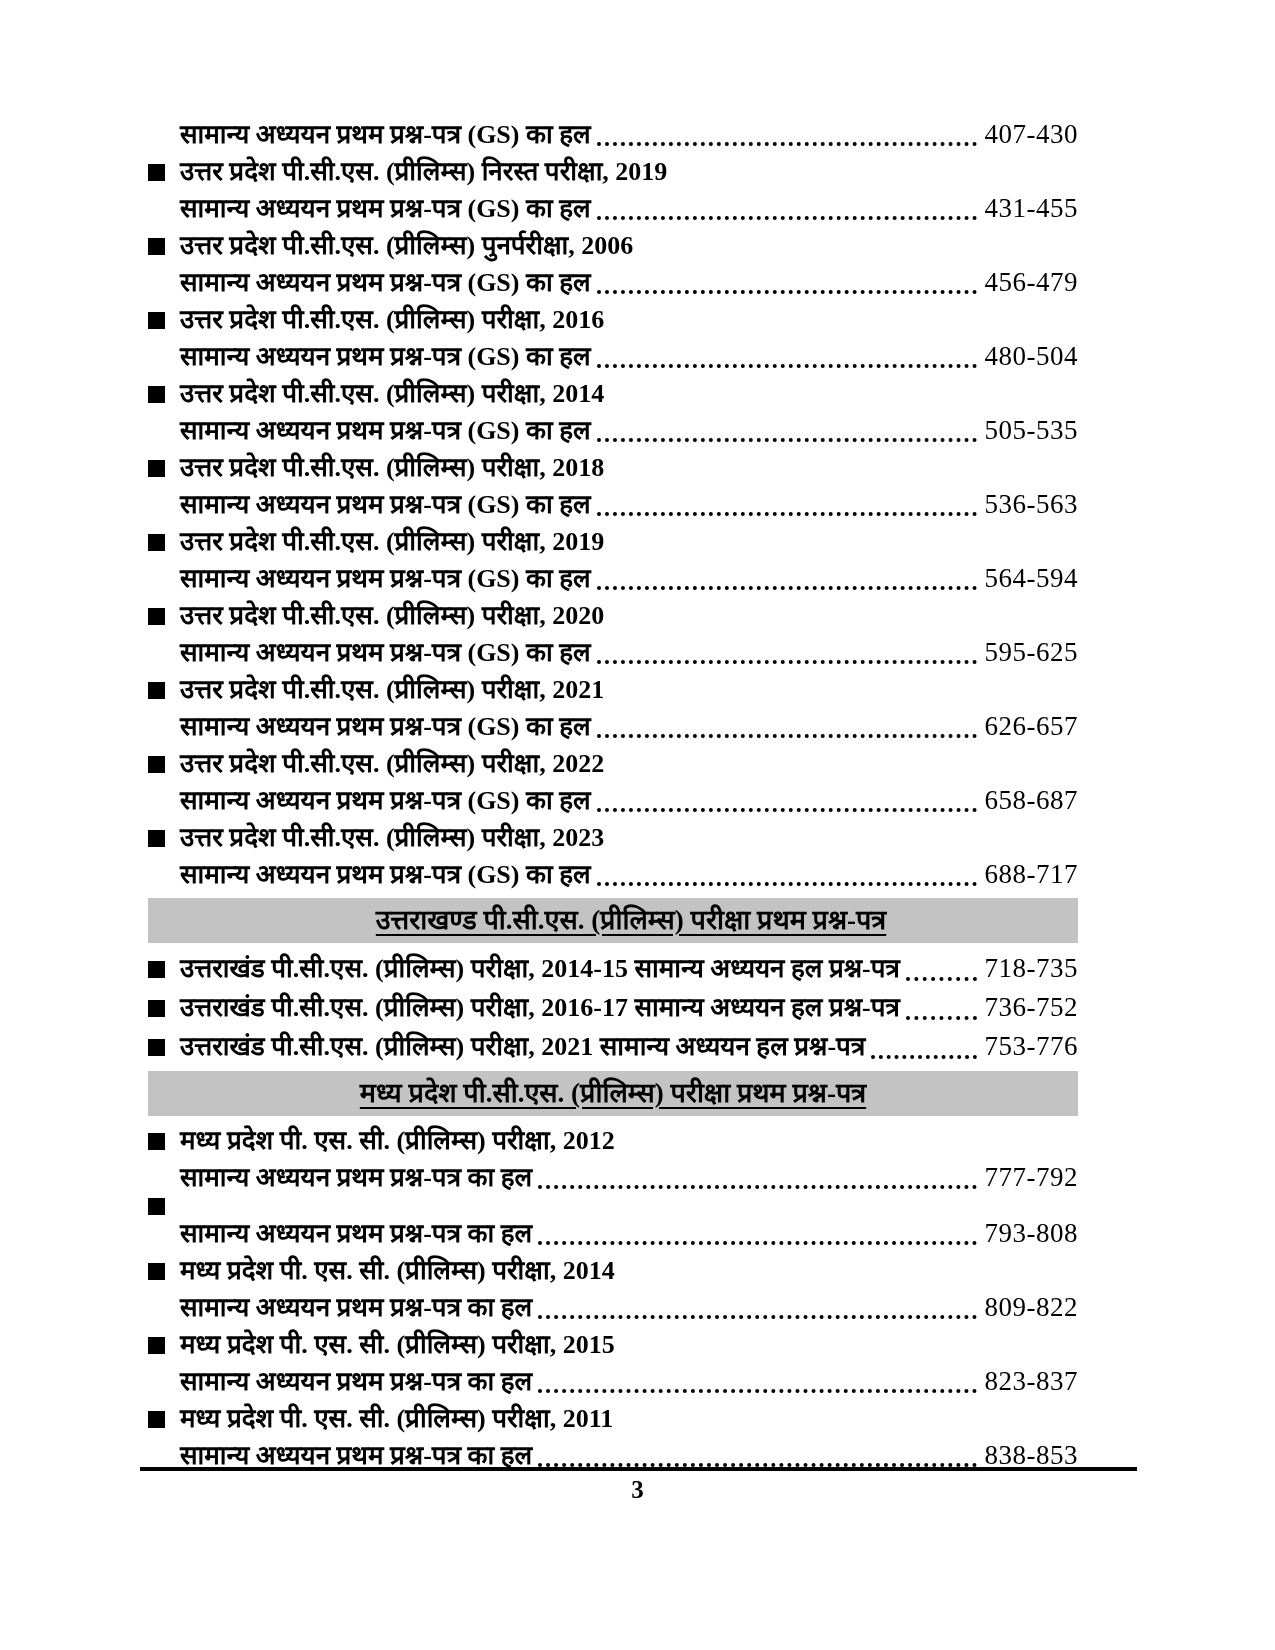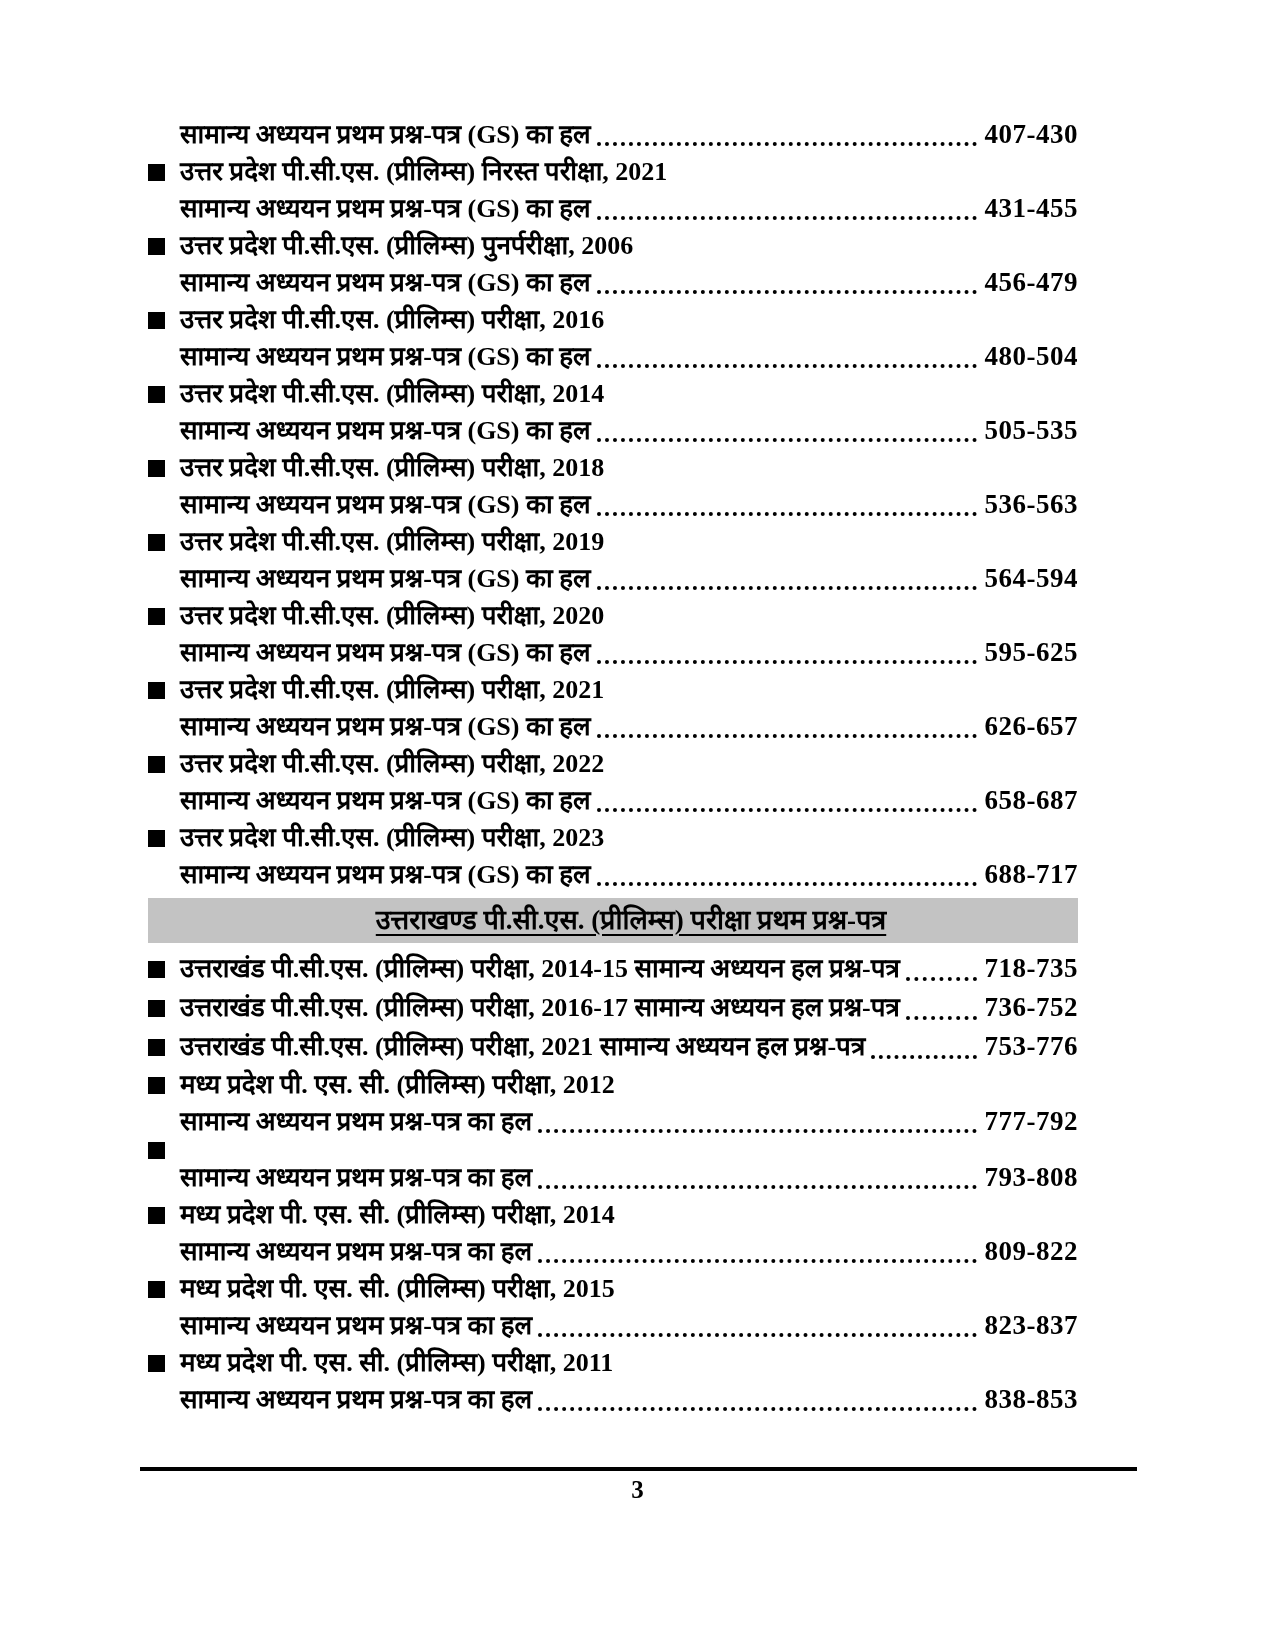--- a/index.html
+++ b/index.html
@@ -53,21 +53,21 @@
   .title-text { flex: 0 0 auto; }
   .leader {
     flex: 1 1 auto;
     min-width: 18px;
     border-bottom: 4px dotted #000000;
     margin: 0 8px 7px 6px;
     align-self: flex-end;
   }
   .pages {
     flex: 0 0 auto;
-    font-weight: bold;
+    font-weight: normal;
     font-size: 27px;
     letter-spacing: 0.5px;
   }
   
   .section-header {
     background: #c3c3c3;
     text-align: center;
     font-weight: bold;
     font-size: 27px;
     line-height: 34px;
@@ -105,21 +105,21 @@
       <div class="entry two-line">
         <div class="entry-sub-line">
           <span class="title-text">सामान्य अध्ययन प्रथम प्रश्न-पत्र (GS) का हल</span>
           <span class="leader"></span>
           <span class="pages">407-430</span>
         </div>
       </div>
       <div class="entry two-line">
         <div class="entry-title-line">
           <span class="bullet"></span>
-          <span class="title-text">उत्तर प्रदेश पी.सी.एस. (प्रीलिम्स) निरस्त परीक्षा, 2021</span>
+          <span class="title-text">उत्तर प्रदेश पी.सी.एस. (प्रीलिम्स) निरस्त परीक्षा, 2019</span>
         </div>
         <div class="entry-sub-line">
           <span class="title-text">सामान्य अध्ययन प्रथम प्रश्न-पत्र (GS) का हल</span>
           <span class="leader"></span>
           <span class="pages">431-455</span>
         </div>
       </div>
       <div class="entry two-line">
         <div class="entry-title-line">
           <span class="bullet"></span>
@@ -237,20 +237,21 @@
         </div>
       </div>
       <div class="entry one-line">
         <div class="entry-title-line">
           <span class="bullet"></span>
           <span class="title-text">उत्तराखंड पी.सी.एस. (प्रीलिम्स) परीक्षा, 2021 सामान्य अध्ययन हल प्रश्न-पत्र</span>
           <span class="leader"></span>
           <span class="pages">753-776</span>
         </div>
       </div>
+      <div class="section-header" style="background: rgb(195, 195, 195);"><span>मध्य प्रदेश पी.सी.एस. (प्रीलिम्स) परीक्षा प्रथम प्रश्न-पत्र</span></div>
       <div class="entry two-line">
         <div class="entry-title-line">
           <span class="bullet"></span>
           <span class="title-text">मध्य प्रदेश पी. एस. सी. (प्रीलिम्स) परीक्षा, 2012</span>
         </div>
         <div class="entry-sub-line">
           <span class="title-text">सामान्य अध्ययन प्रथम प्रश्न-पत्र का हल</span>
           <span class="leader"></span>
           <span class="pages">777-792</span>
         </div>

